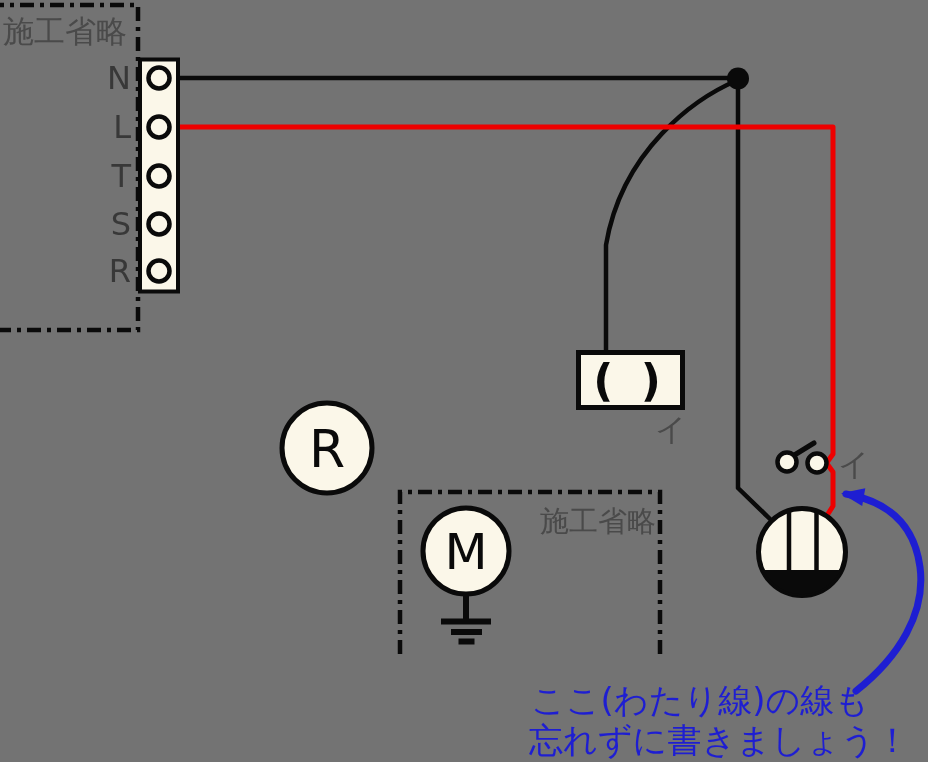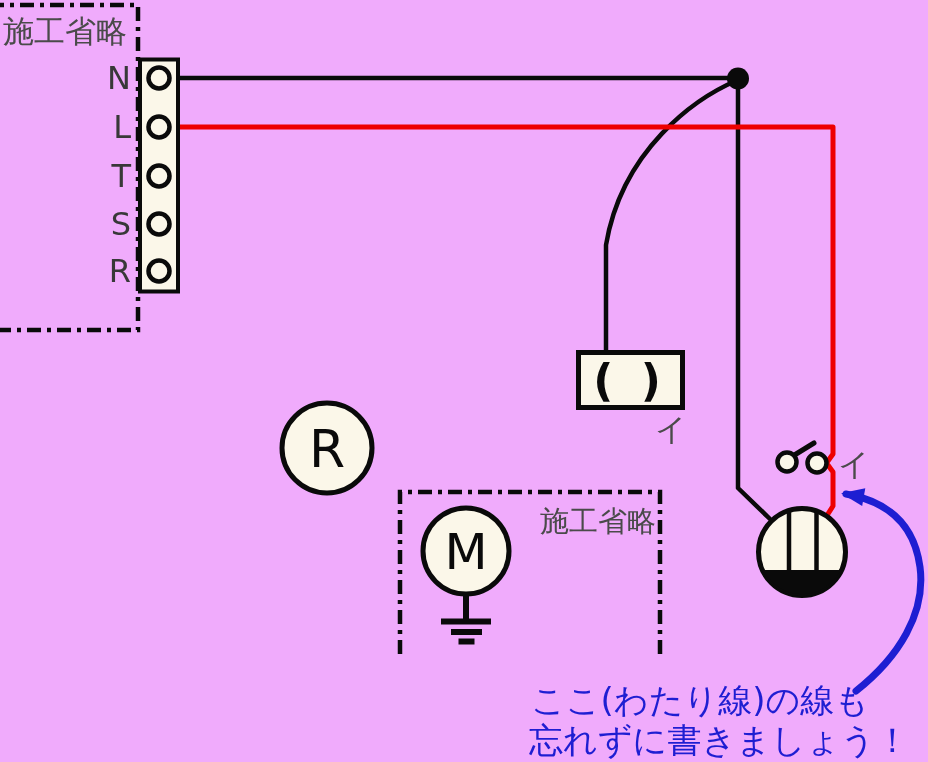--- a/index.html
+++ b/index.html
@@ -5,21 +5,21 @@
   html, body {
     margin: 0;
     padding: 0;
     background: #FBF7E9;
     font-family: "DejaVu Sans", "Liberation Sans", sans-serif;
   }
   .stage {
     position: relative;
     width: 928px;
     height: 762px;
-    background: #f0abfc;
+    background: #737373;
     overflow: hidden;
   }
   svg { display: block; }
   text { user-select: none; }
   .pre { white-space: pre; }
 </style>
 </head>
 <body>
 
 <div class="stage">

